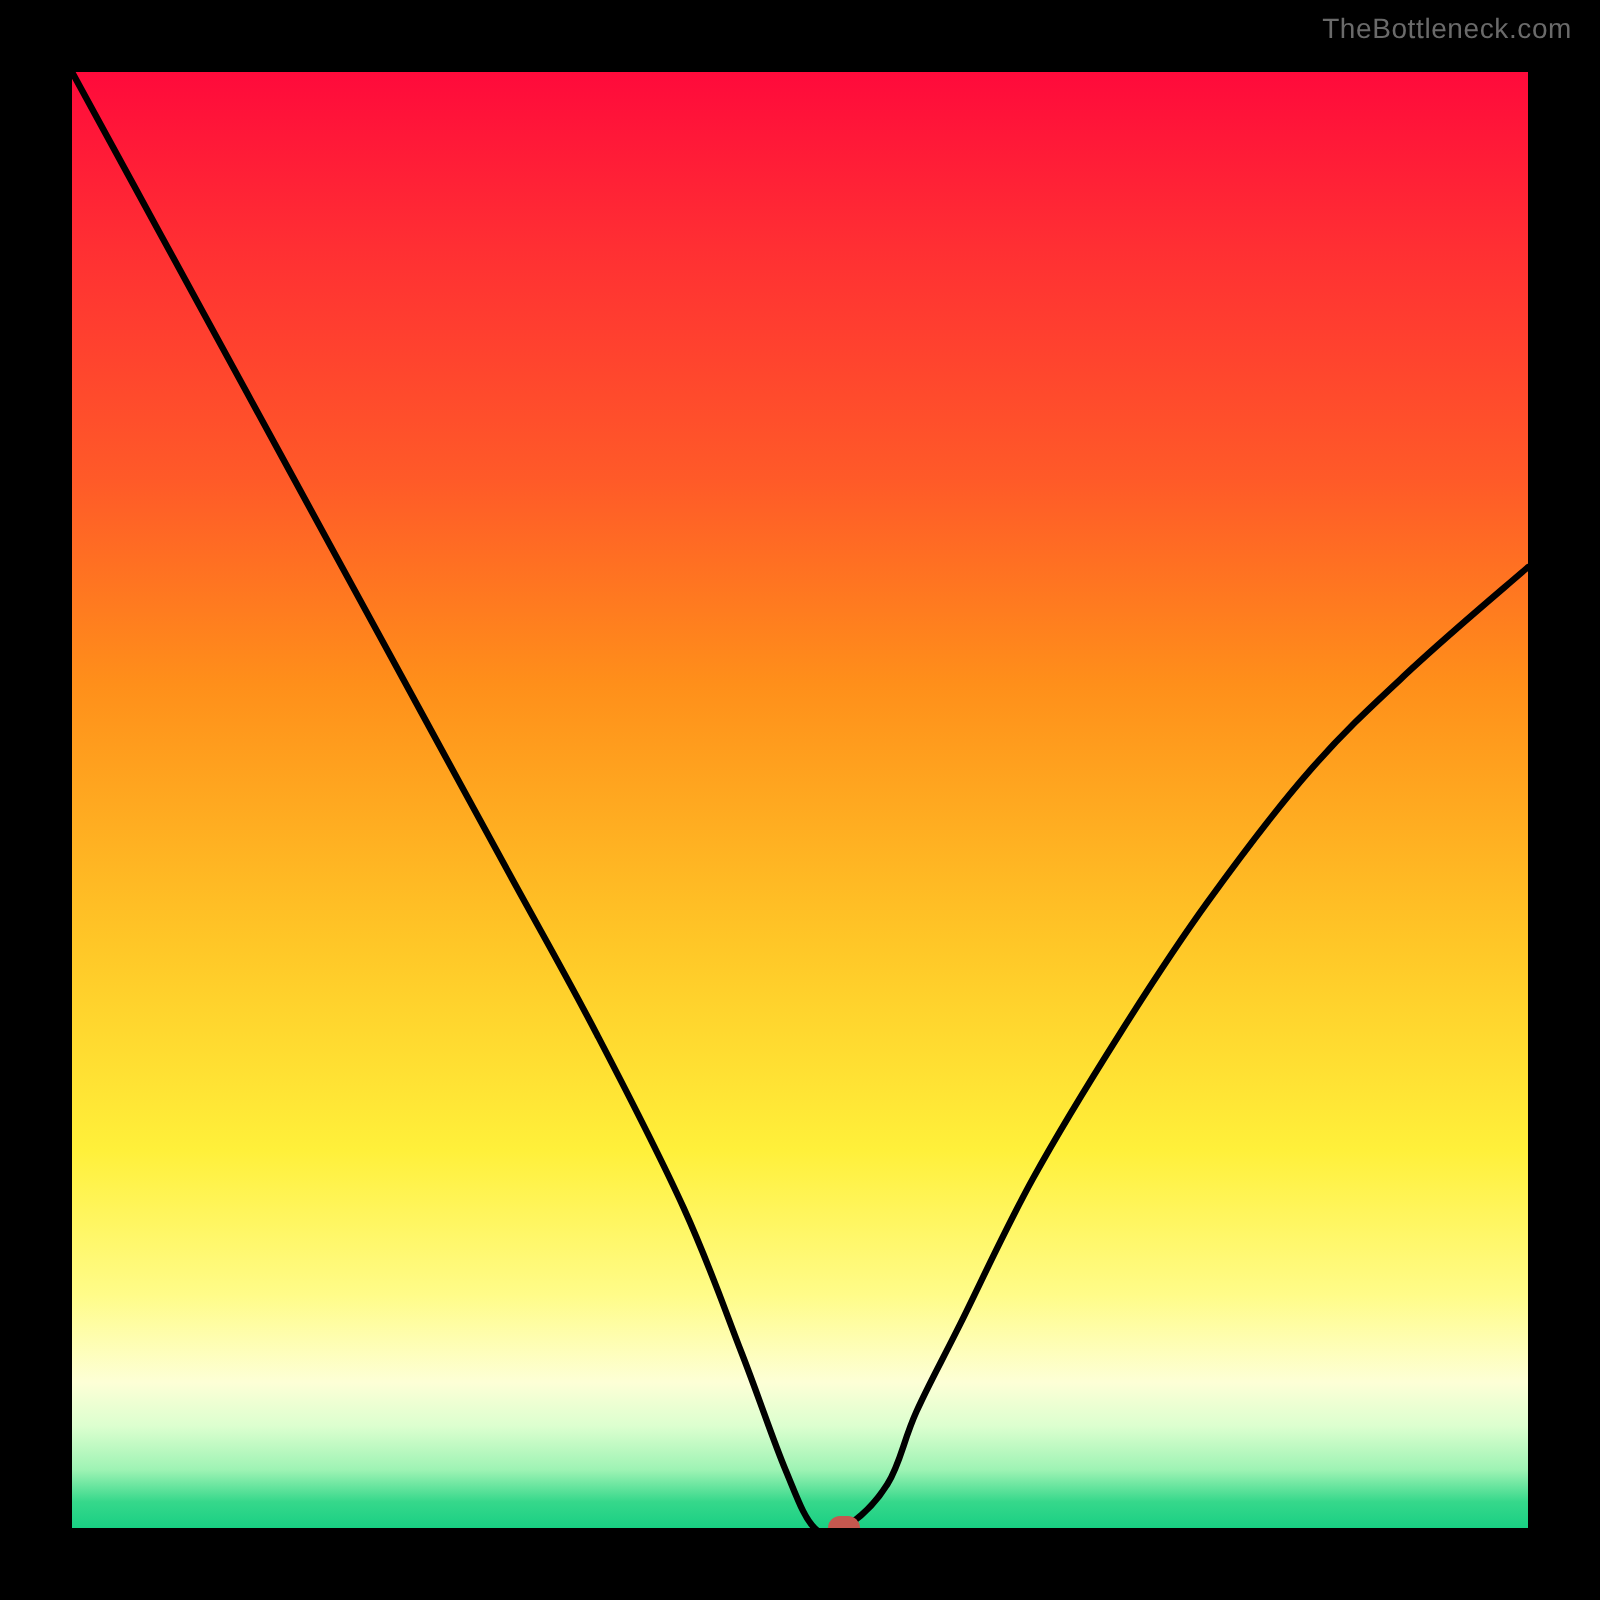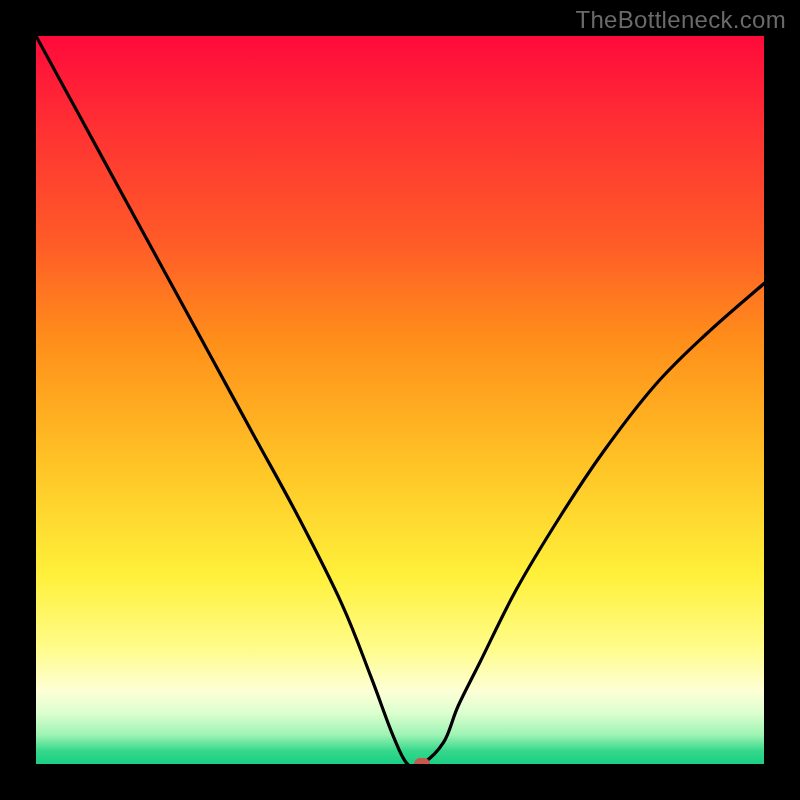--- a/index.html
+++ b/index.html
@@ -14,21 +14,21 @@
     position: relative;
     width: 800px;
     height: 800px;
     background: #000;
   }
   .watermark {
     position: absolute;
     top: 6px;
     right: 14px;
     color: #6a6a6a;
-    font-size: 24px;
+    font-size: 14px;
     font-weight: 500;
     letter-spacing: 0.3px;
     z-index: 5;
   }
   .plot-area {
     position: absolute;
     left: 36px;
     top: 36px;
     width: 728px;
     height: 728px;

